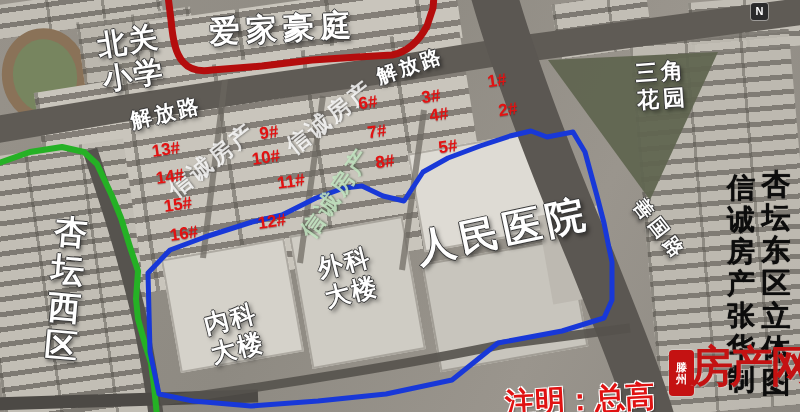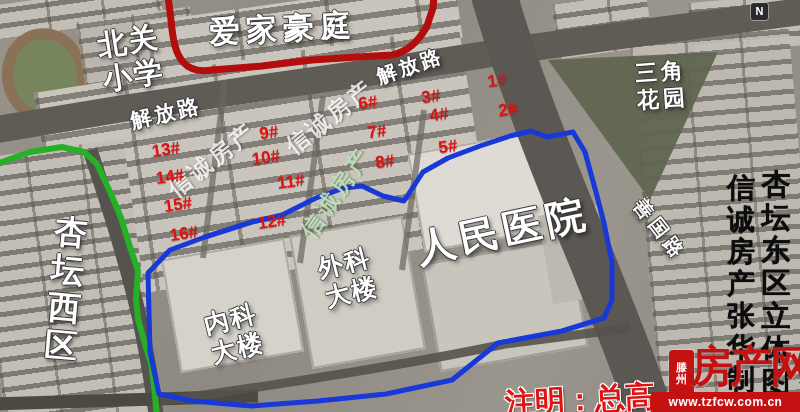--- a/index.html
+++ b/index.html
@@ -183,17 +183,16 @@
     </div>
 
   <div id="note" style="left:505px;top:380px;transform:rotate(-3deg);">注明：总高</div>
 
   <div id="logo">
     <div id="logo-city">
         <span>滕</span>
         <span>州</span>
       </div>
     <div id="logo-site">房产网</div>
-    <div id="logo-url">www.tzfcw.com.cn</div>
   </div>
 
   <div id="compass">N</div>
 </div>
 
 </body></html>

